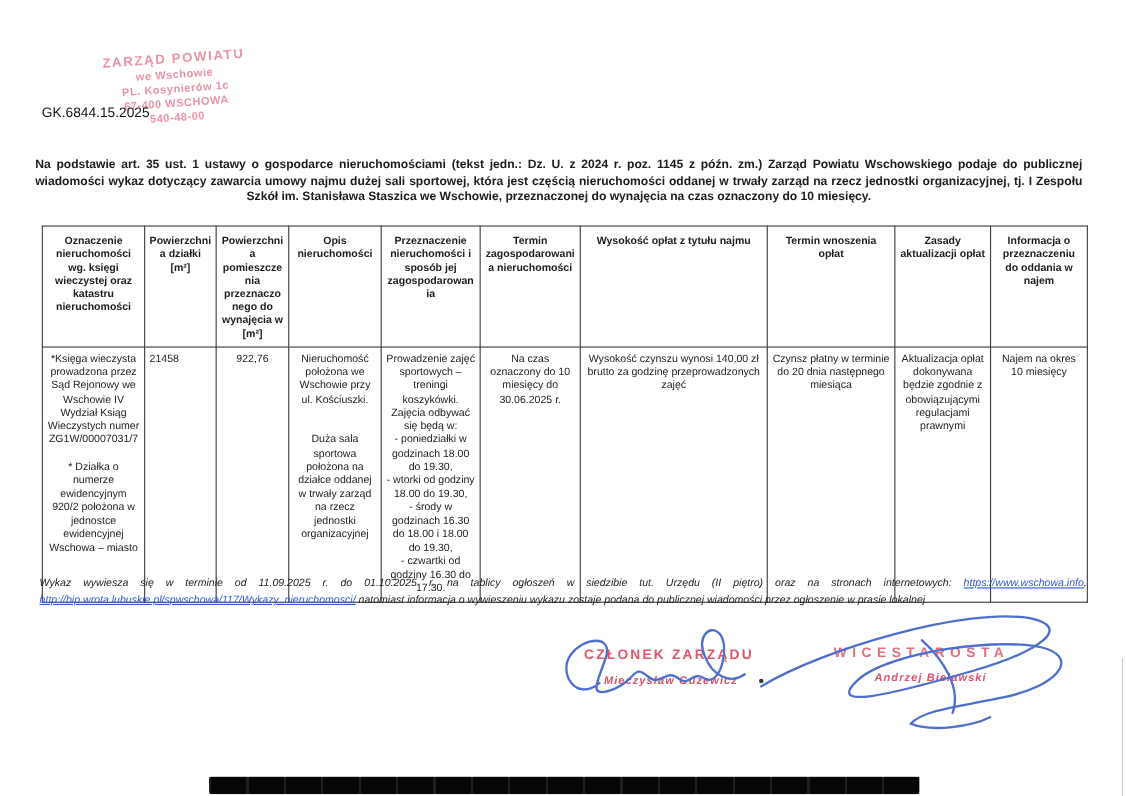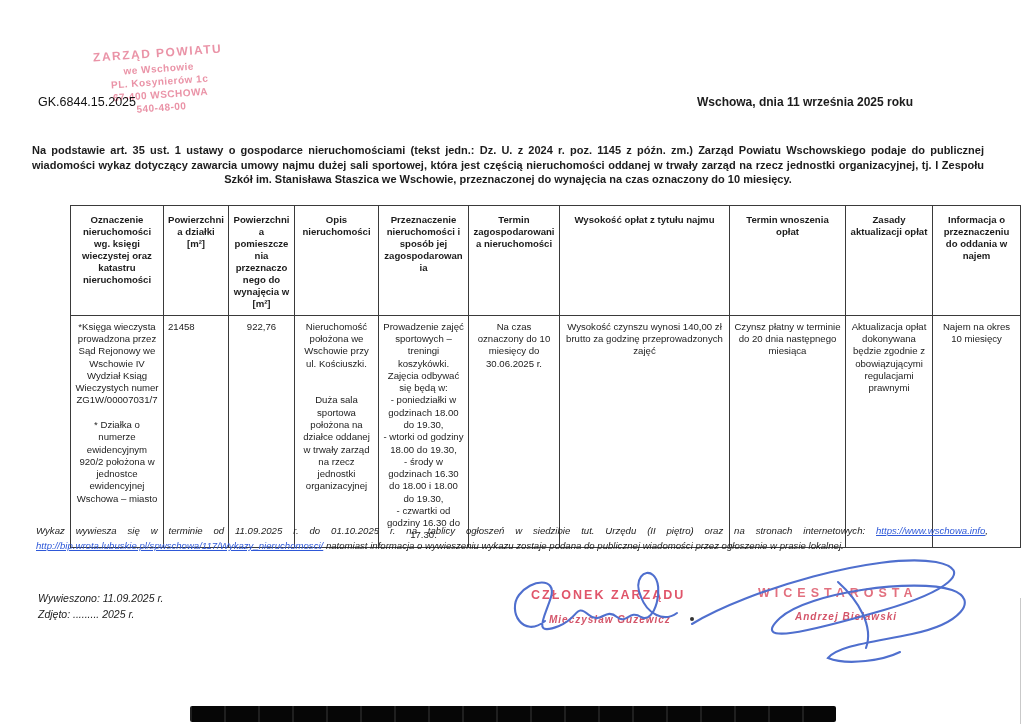--- a/index.html
+++ b/index.html
@@ -20,21 +20,21 @@
   .dateline { position:absolute; left:660px; top:95px; width:290px; text-align:center; font-size:12px; font-weight:bold; }
   
   .title { position:absolute; left:0; top:121px; width:100%; text-align:center; font-weight:bold; font-size:13px; letter-spacing:.5px; }
   .intro {
     position:absolute; left:32px; top:143px; width:952px;
     font-weight:bold; font-size:11px; line-height:1.34;
     text-align:justify; text-align-last:center;
   }
   
   .wykaz-table { position:absolute; left:38px; top:205px; }
-  table { border-collapse:collapse; table-layout:fixed; width:950px;margin-left:32px; }
+  table { border-collapse:collapse; table-layout:fixed; width:950px; }
   th, td {
     border:1px solid #3a3a3a; vertical-align:top;
     font-size:9.6px; padding:5px 4px; overflow-wrap:break-word;
   }
   th { font-weight:bold; text-align:center; height:92px; padding-top:8px; line-height:1.25; }
   td { height:221px; line-height:1.28;text-align:center; }
   .pre { white-space:pre-line; }
   td.num-left { text-align:left; }
   td.num-center { text-align:center; }
   
@@ -67,21 +67,20 @@
 
   <div class="stamp">
     <div class="s1">ZARZĄD POWIATU</div>
     <div class="s2">we Wschowie</div>
     <div class="s3">PL. Kosynierów 1c</div>
     <div class="s4">67-400 WSCHOWA</div>
     <div class="s5">540-48-00</div>
   </div>
 
   <div class="refnum">GK.6844.15.2025</div>
-  <div class="dateline">Wschowa, dnia 11 września 2025 roku</div>
 
   <div class="intro">Na podstawie art. 35 ust. 1 ustawy o gospodarce nieruchomościami (tekst jedn.: Dz. U. z 2024 r. poz. 1145 z późn. zm.) Zarząd Powiatu Wschowskiego podaje do publicznej wiadomości wykaz dotyczący zawarcia umowy najmu dużej sali sportowej, która jest częścią nieruchomości oddanej w trwały zarząd na rzecz jednostki organizacyjnej, tj. I Zespołu Szkół im. Stanisława Staszica we Wschowie, przeznaczonej do wynajęcia na czas oznaczony do 10 miesięcy.</div>
 
   <div class="wykaz-table">
     <table>
       <colgroup>
         <col style="width:93px">
           <col style="width:65px">
           <col style="width:66px">
         <col style="width:84px">
@@ -130,24 +129,20 @@
           <td>Najem na okres 10 miesięcy</td>
         </tr>
       </tbody>
     </table>
   </div>
 
   <div class="note">
     <span>Wykaz wywiesza się w terminie od 11.09.2025 r. do 01.10.2025 r. na tablicy ogłoszeń w siedzibie tut. Urzędu (II piętro) oraz na stronach internetowych: </span><a href="#">https://www.wschowa.info</a><span>, </span><a href="#">http://bip.wrota.lubuskie.pl/spwschowa/117/Wykazy_nieruchomosci/</a><span> natomiast informacja o wywieszeniu wykazu zostaje podana do publicznej wiadomości przez ogłoszenie w prasie lokalnej.</span>
   </div>
 
-  <div class="posted">
-    <div>Wywieszono: 11.09.2025 r.</div>
-    <div>Zdjęto: .........   2025 r.</div>
-  </div>
 
   <div class="sig-left-title">CZŁONEK ZARZĄDU</div>
   <div class="sig-left-name">Mieczysław Guzewicz</div>
   <svg class="sig-svg" style="left:505px; top:563px;" width="230" height="92" viewBox="0 0 230 92">
     <path d="M40,58 C18,76 2,48 14,32 C26,16 52,14 46,34 C40,54 26,74 54,63 C74,55 70,40 84,52 C96,62 100,44 112,54 C122,62 124,46 136,54 C150,62 160,22 148,12 C140,5 128,16 136,34 C142,50 158,60 172,50"></path>
   </svg>
   <div class="sig-dot"></div>
 
   <div class="sig-right-title">WICESTAROSTA</div>
   <div class="sig-right-name">Andrzej Bielawski</div>

